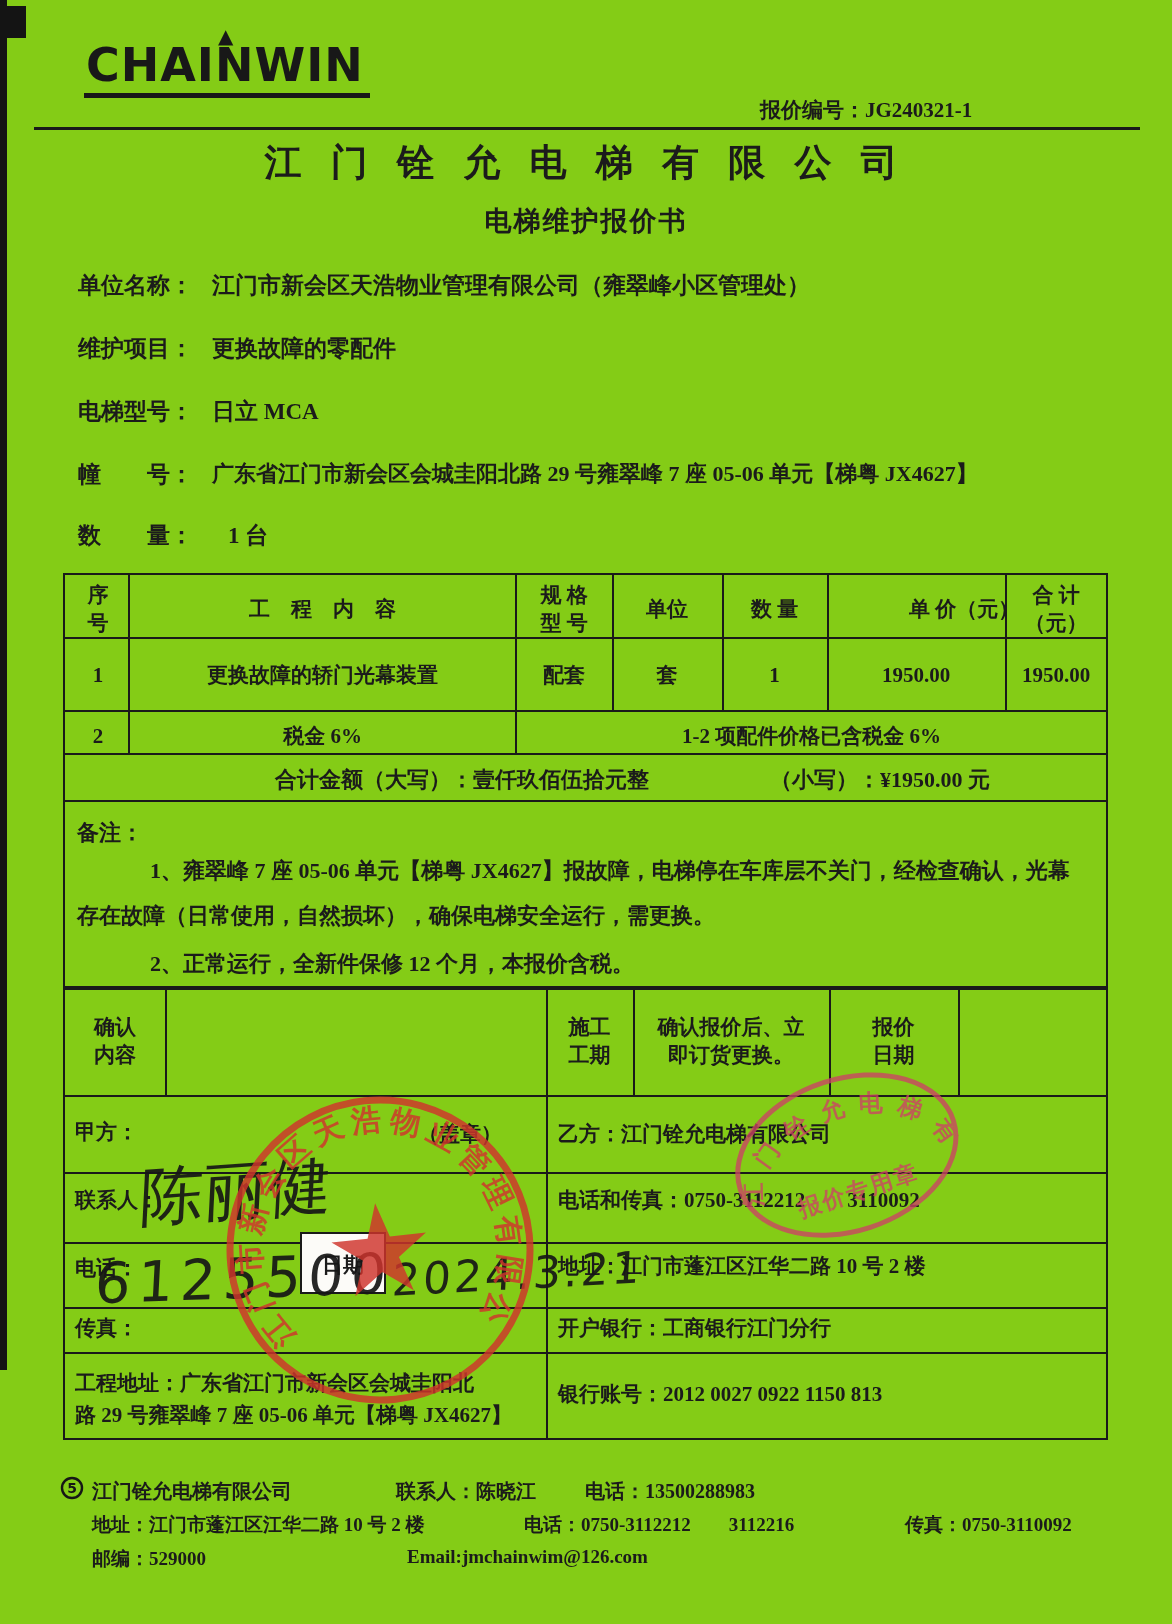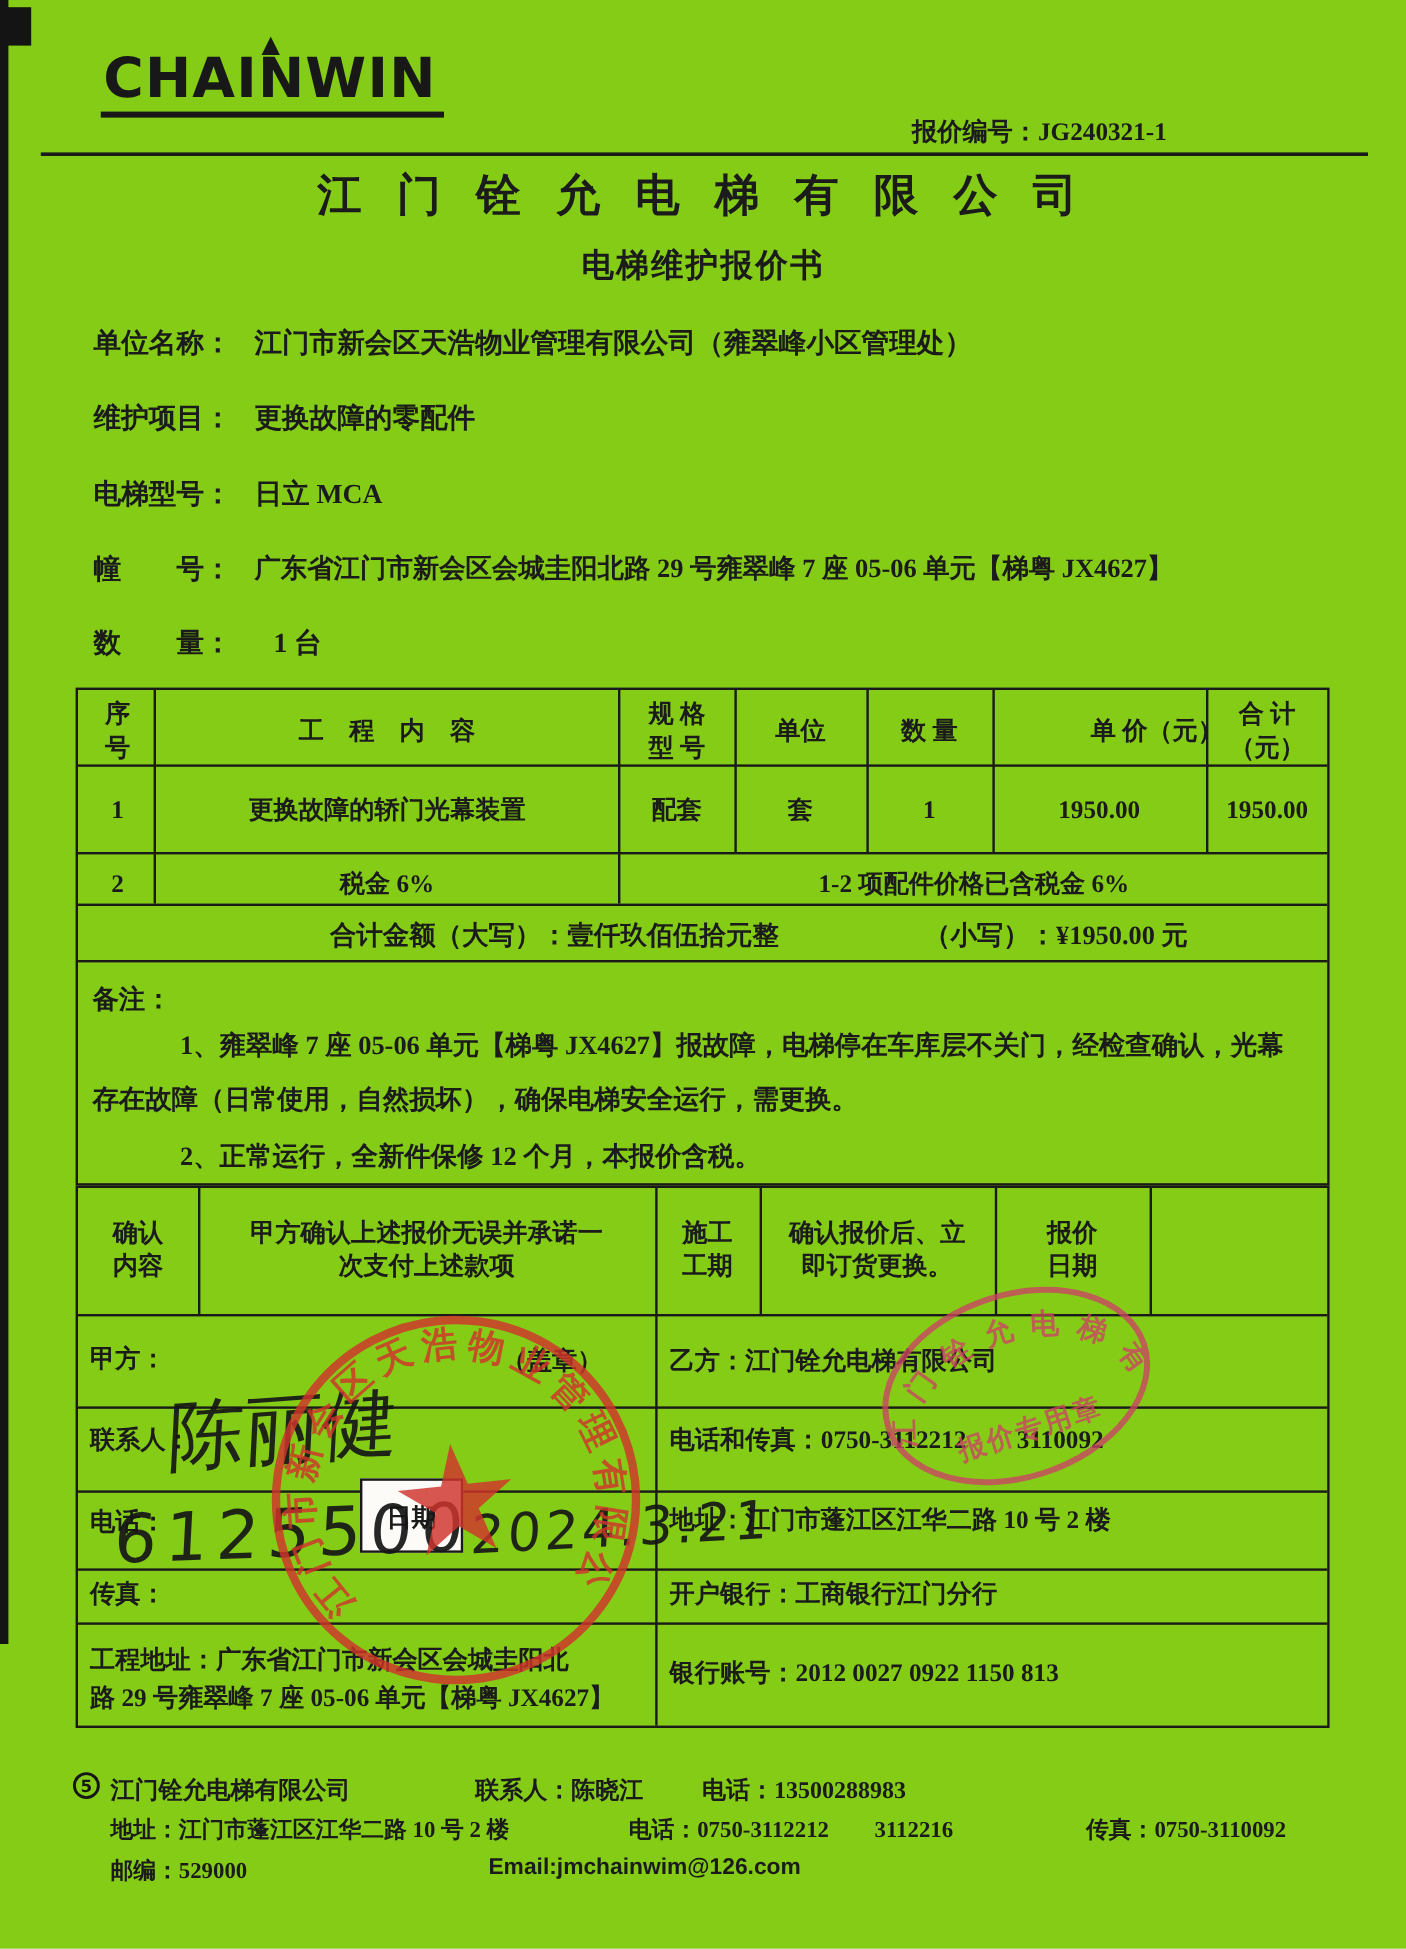--- a/index.html
+++ b/index.html
@@ -103,22 +103,20 @@
     <div class="hl" style="left:0;top:362px;width:100%;"></div>
     <div class="vl" style="left:100px;top:0;height:105px;"></div>
     <div class="vl" style="left:481px;top:0;height:105px;"></div>
     <div class="vl" style="left:568px;top:0;height:105px;"></div>
     <div class="vl" style="left:764px;top:0;height:105px;"></div>
     <div class="vl" style="left:893px;top:0;height:105px;"></div>
     <div class="vl" style="left:481px;top:105px;height:343px;"></div>
 
     <div class="cell pre ctr" style="left:0;top:23px;width:100px;">确认
 内容</div>
-    <div class="cell pre ctr" style="left:100px;top:23px;width:381px;">甲方确认上述报价无误并承诺一
-次支付上述款项</div>
     <div class="cell pre ctr" style="left:481px;top:23px;width:87px;">施工
 工期</div>
     <div class="cell pre ctr" style="left:568px;top:23px;width:196px;">确认报价后、立
 即订货更换。</div>
     <div class="cell pre ctr" style="left:764px;top:23px;width:129px;">报价
 日期</div>
   </div>
 
   <div class="abs cell" style="left:75px;top:1118px;">甲方：</div>
   <div class="abs cell" style="left:418px;top:1120px;">（盖章）</div>
@@ -164,15 +162,15 @@
     <circle cx="12" cy="12" r="10" fill="none" stroke="#161616" stroke-width="2.4"></circle>
     <text x="12" y="17" font-size="14" font-weight="900" text-anchor="middle" fill="#161616" font-family="DejaVu Sans,sans-serif">5</text>
   </svg>
   <div class="footline" style="left:92px;top:1478px;font-size:20px;">江门铨允电梯有限公司</div>
   <div class="footline" style="left:396px;top:1478px;font-size:20px;">联系人：陈晓江</div>
   <div class="footline" style="left:585px;top:1478px;font-size:20px;">电话：13500288983</div>
   <div class="footline" style="left:92px;top:1512px;">地址：江门市蓬江区江华二路 10 号 2 楼</div>
   <div class="footline" style="left:524px;top:1512px;">电话：0750-3112212　　3112216</div>
   <div class="footline" style="left:905px;top:1512px;">传真：0750-3110092</div>
   <div class="footline" style="left:92px;top:1546px;">邮编：529000</div>
-  <div class="footline" style="left:407px;top:1546px;font-family:Liberation Sans, sans-serif;">Email:jmchainwim@126.com</div>
+  <div class="footline" style="left:407px;top:1546px;font-family:Liberation Serif, serif;">Email:jmchainwim@126.com</div>
 
 </div>
 
 </body></html>

